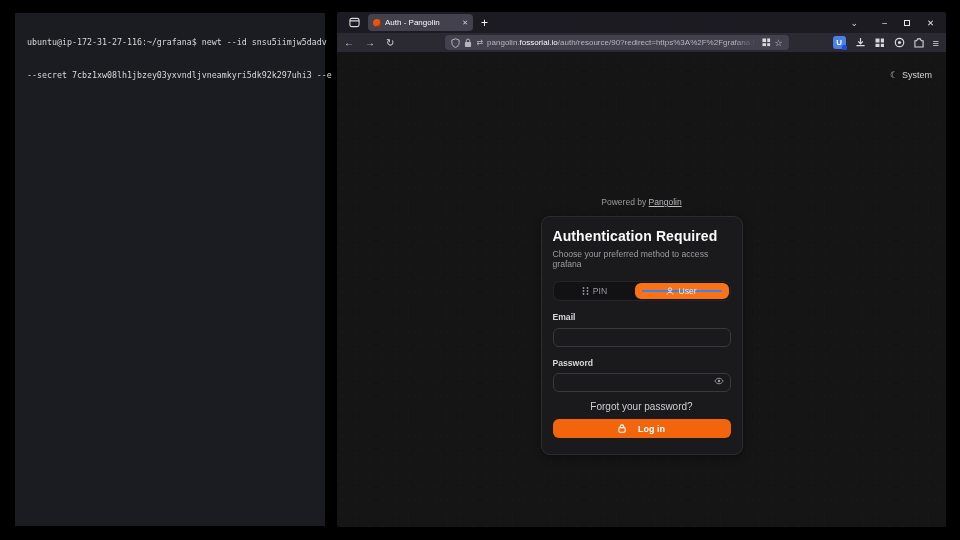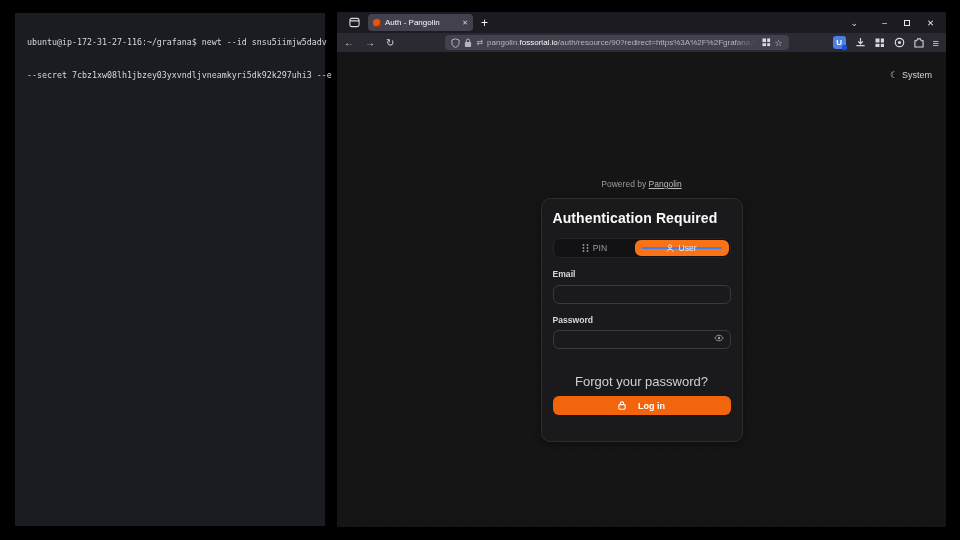--- a/index.html
+++ b/index.html
@@ -70,28 +70,28 @@
   .menu-glyph { font-size:11px; color:#d8d7db; }
 
   
   .content { position:relative; flex:1; background:#151516;
     background-image:radial-gradient(#1f1f21 0.8px, transparent 0.9px);
     background-size:13px 13px; }
   .theme-toggle { position:absolute; top:18px; right:14px; display:flex; align-items:center; gap:4px;
     color:#d6d6d6; font-size:9px; }
   .moon { font-size:9px; color:#d6d6d6; }
 
-  .center-col { position:absolute; left:50%; top:127px; transform:translateX(-50%);
+  .center-col { position:absolute; left:50%; top:145px; transform:translateX(-50%);
     width:202px; }
   .powered { text-align:center; font-size:8.5px; color:#9c9ca1; margin-bottom:9px; }
   .powered a { color:#b9b9be; text-decoration:underline; }
 
   .card {
     background:#1a1a1c; border:1px solid #2d2d30; border-radius:9px;
-    padding:11px 11px 26px; box-shadow:0 2px 8px rgba(0,0,0,.4);
+    padding:11px 11px 16px; box-shadow:0 2px 8px rgba(0,0,0,.4);
   }
   .card-title { font-size:14px; font-weight:bold; color:#fafafa; letter-spacing:.1px; }
   .card-sub { font-size:8.6px; color:#9d9da2; margin-top:5px; }
 
   .seg-tabs {
     margin-top:12px; height:20px; background:#121214; border:1px solid #252528;
     border-radius:7px; display:flex; padding:1px;
   }
   .seg {
     flex:1; display:flex; align-items:center; justify-content:center; gap:4px;
@@ -101,21 +101,21 @@
 
   .field-label { margin-top:11px; font-size:8.6px; color:#d8d8dc; font-weight:bold; }
   .field-wrap { position:relative; margin-top:4px; }
   .field {
     width:100%; height:19px; background:transparent; border:1px solid #39393d;
     border-radius:6px; padding:0 7px; font-size:9px; color:#e8e8e8; outline:none;
     font-family:"Liberation Sans", sans-serif;
   }
   .eye { position:absolute; right:7px; top:5px; }
 
-  .forgot { margin-top:25px; text-align:center; font-size:13px; color:#cfcfd4; }
+  .forgot { margin-top:9px; text-align:center; font-size:10px; color:#cfcfd4; }
 
   .login-btn {
     margin-top:7px; width:100%; height:19px; border:none; border-radius:6px;
     background:#f3650c; color:#fff; font-size:9px; font-weight:bold;
     display:flex; align-items:center; justify-content:center; gap:12px;
     font-family:"Liberation Sans", sans-serif; cursor:pointer;
   }
 </style>
 </head>
 <body>
@@ -201,20 +201,21 @@
     <div class="theme-toggle">
       <span class="moon">☾</span>
       <span>System</span>
     </div>
 
     <div class="center-col">
       <div class="powered"><span>Powered by </span><a href="#">Pangolin</a></div>
 
       <div class="card">
         <div class="card-title">Authentication Required</div>
+        <div class="card-sub">Choose your preferred method to access grafana</div>
 
         <div class="seg-tabs">
           <div class="seg">
             <svg width="7" height="8" viewBox="0 0 7 8">
                 <circle cx="1.5" cy="1" r="0.9" fill="#9a9aa0"></circle>
                 <circle cx="5.5" cy="1" r="0.9" fill="#9a9aa0"></circle>
                 <circle cx="1.5" cy="4" r="0.9" fill="#9a9aa0"></circle>
                 <circle cx="5.5" cy="4" r="0.9" fill="#9a9aa0"></circle>
                 <circle cx="1.5" cy="7" r="0.9" fill="#9a9aa0"></circle>
                 <circle cx="5.5" cy="7" r="0.9" fill="#9a9aa0"></circle>

